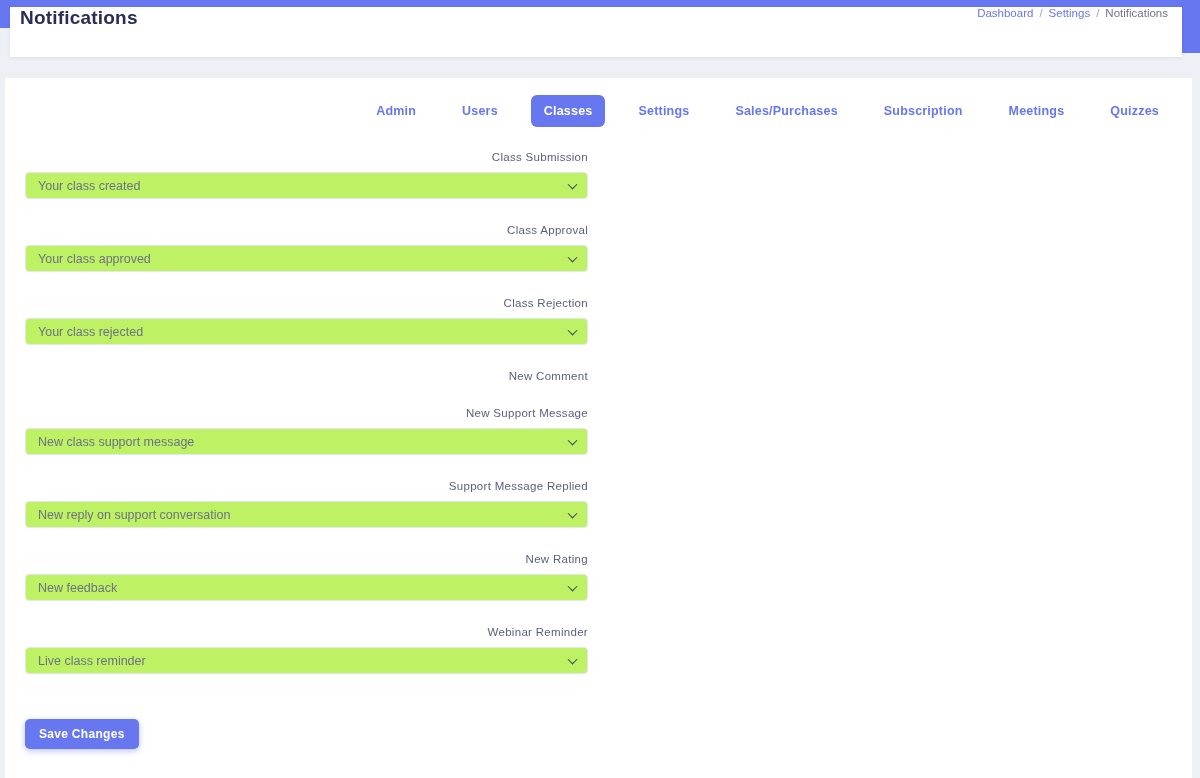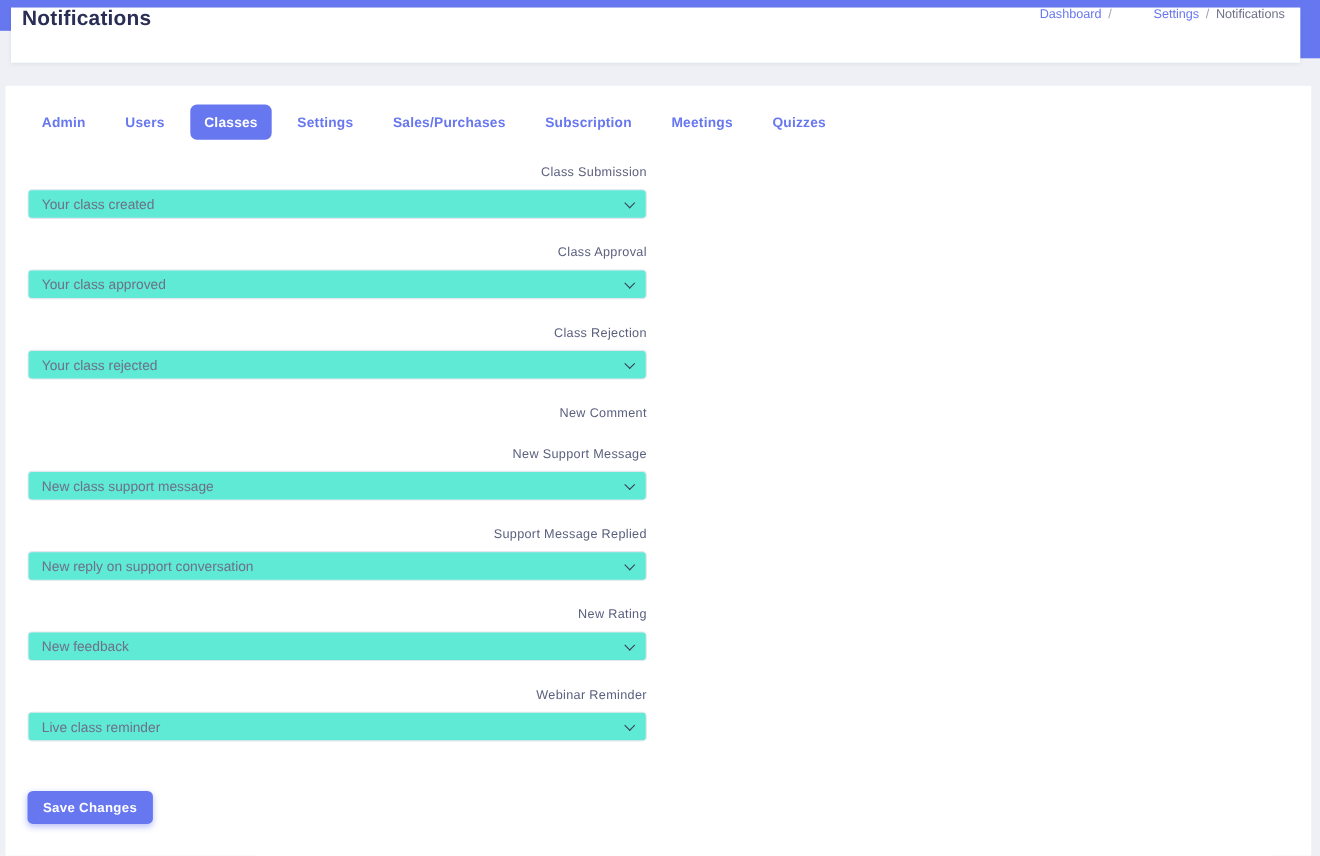--- a/index.html
+++ b/index.html
@@ -36,33 +36,33 @@
   }
   .page-title {
     font-size: 19px; font-weight: 700; color: #2a2e55;
     letter-spacing: 0.2px;
   }
   .breadcrumb {
     font-size: 11.5px; color: #70738a;
     display: flex; align-items: center; gap: 6px;
     padding-right: 4px;
   }
-  .crumb.link { color: #6777ef; text-decoration: none; margin-left: 32px; }
+  .crumb.link { color: #6777ef; text-decoration: none; }
   .crumb-sep { color: #9fa3b1; }
 
   
   .content-card {
     position: absolute; top: 78px; left: 5px; width: 1187px; height: 700px;
     background: #ffffff;
     padding: 17px 20px 20px 20px;
     overflow: hidden;
   }
 
   
-  .tabs { display: flex; align-items: center; gap: 10px; }
+  .tabs { display: flex; align-items: center; gap: 20px; justify-content: flex-end; }
   .tab {
     display: inline-block;
     padding: 9px 13px;
     font-size: 12.5px; font-weight: 600;
     color: #6777ef; text-decoration: none;
     border-radius: 6px;
     letter-spacing: 0.2px;
   }
   .tab.active {
     background: #6777ef; color: #ffffff;
@@ -75,21 +75,21 @@
     display: block;
     font-size: 11.5px; color: #5a5f7d;
     letter-spacing: 0.3px;
     margin-bottom: 9px;
     text-align: right;
   }
   .select-wrap { position: relative; width: 563px; }
   .form-select {
     width: 100%; height: 27px;
     border: 1px solid #e4e6ee; border-radius: 4px;
-    background: #5eead4;
+    background: #bef264;
     -webkit-appearance: none; -moz-appearance: none; appearance: none;
     padding: 0 28px 0 12px;
     font-family: "Liberation Sans", "DejaVu Sans", sans-serif;
     font-size: 12.5px; color: #6d7186;
     outline: none;
   }
   .chevron {
     position: absolute; right: 12px; top: 50%;
     width: 7px; height: 7px;
     border-right: 1.6px solid #3a3f51;

